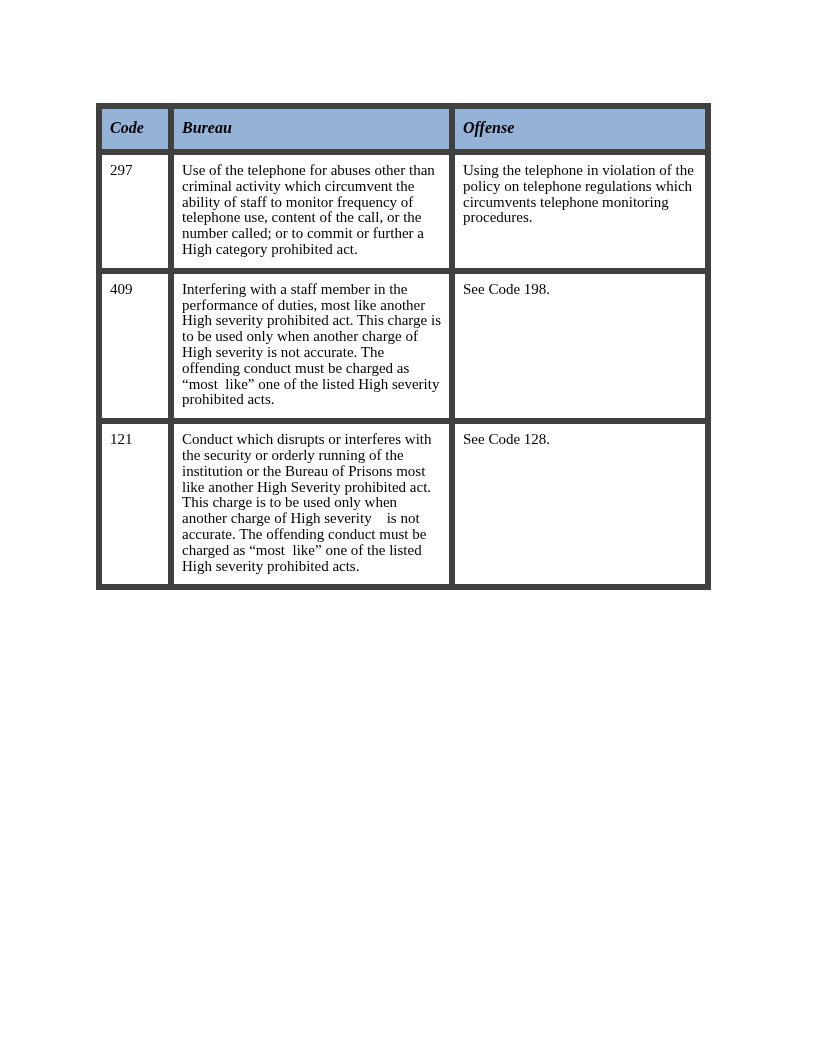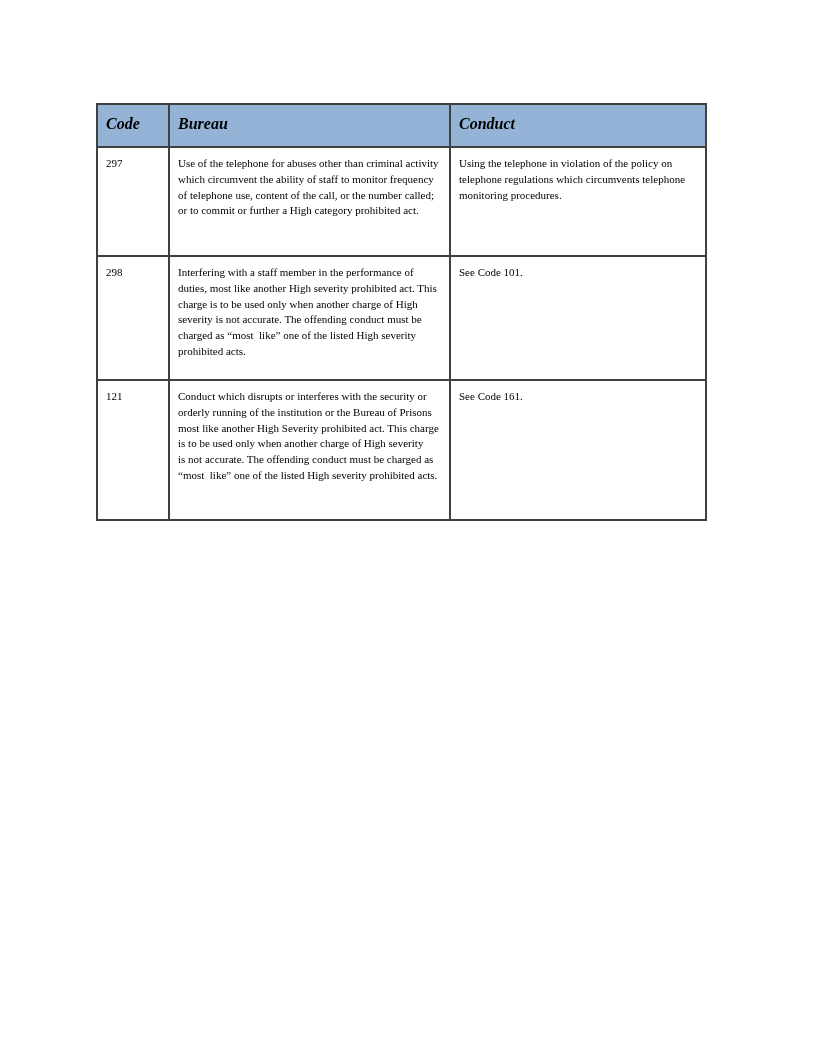--- a/index.html
+++ b/index.html
@@ -19,35 +19,35 @@
     left: 96px;
     top: 103px;
     width: 609px;
     border-collapse: collapse;
     table-layout: fixed;
   }
   .doc-table col.col-code     { width: 72px; }
   .doc-table col.col-offense  { width: 281px; }
   .doc-table col.col-elements { width: 256px; }
   .doc-table th, .doc-table td {
-    border: 2px solid #404040;
+    border: 6px solid #404040;
     vertical-align: top;
     text-align: left;
     box-sizing: border-box;
   }
   .doc-table th {
     background: #95b3d7;
     font-weight: bold;
     font-style: italic;
     font-size: 16px;
     padding: 10px 8px 12px 8px;
     height: 43px;
   }
   .doc-table td {
-    font-size: 11px;
+    font-size: 15px;
     line-height: 15.8px;
     padding: 8px 8px 10px 8px;
     white-space: pre-wrap;
   }
   .row-297 td { height: 109px; }
   .row-298 td { height: 124px; }
   .row-299 td { height: 140px; }
 </style>
 </head>
 <body>
@@ -55,33 +55,33 @@
 <table class="doc-table">
   <colgroup>
     <col class="col-code">
     <col class="col-offense">
     <col class="col-elements">
   </colgroup>
   <thead>
     <tr>
       <th>Code</th>
       <th>Bureau</th>
-      <th>Conduct</th>
+      <th>Offense</th>
     </tr>
   </thead>
   <tbody>
     <tr class="row-297">
       <td>297</td>
       <td>Use of the telephone for abuses other than criminal activity which circumvent the ability of staff to monitor frequency of telephone use, content of the call, or the number called; or to commit or further a High category prohibited act.</td>
       <td>Using the telephone in violation of the policy on telephone regulations which circumvents telephone monitoring procedures.</td>
     </tr>
     <tr class="row-298">
-      <td>298</td>
+      <td>409</td>
       <td>Interfering with a staff member in the performance of duties, most like another High severity prohibited act. This charge is to be used only when another charge of High severity is not accurate. The offending conduct must be charged as “most  like” one of the listed High severity prohibited acts.</td>
-      <td>See Code 101.</td>
+      <td>See Code 198.</td>
     </tr>
     <tr class="row-299">
       <td>121</td>
       <td>Conduct which disrupts or interferes with the security or orderly running of the institution or the Bureau of Prisons most like another High Severity prohibited act. This charge is to be used only when another charge of High severity    is not accurate. The offending conduct must be charged as “most  like” one of the listed High severity prohibited acts.</td>
-      <td>See Code 161.</td>
+      <td>See Code 128.</td>
     </tr>
   </tbody>
 </table>
 
 </body></html>

